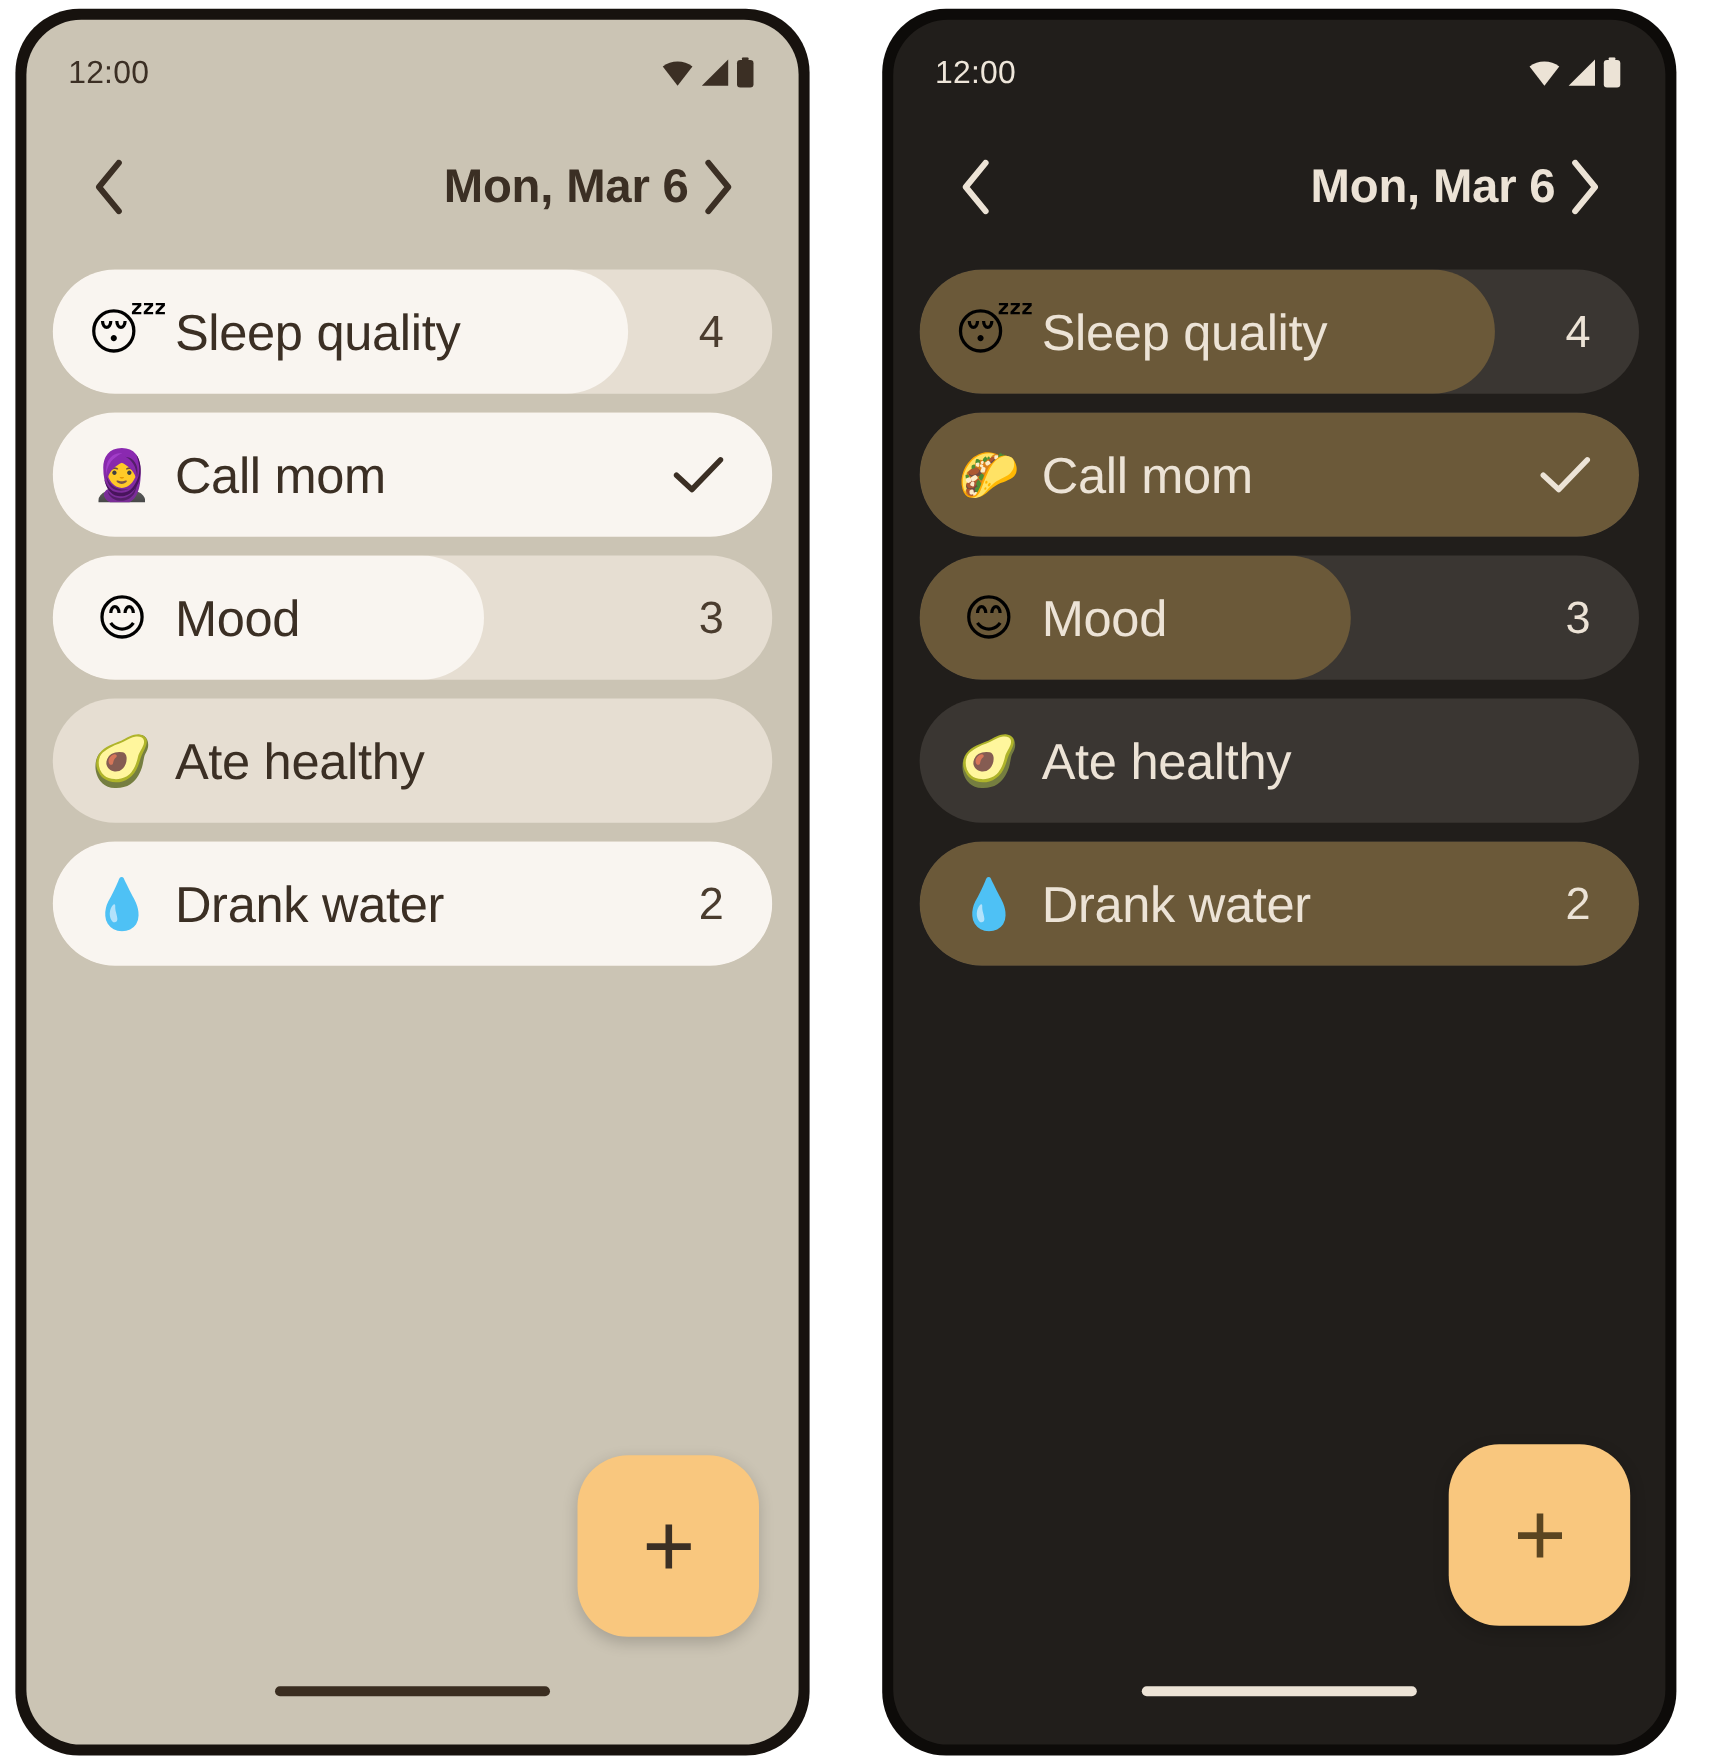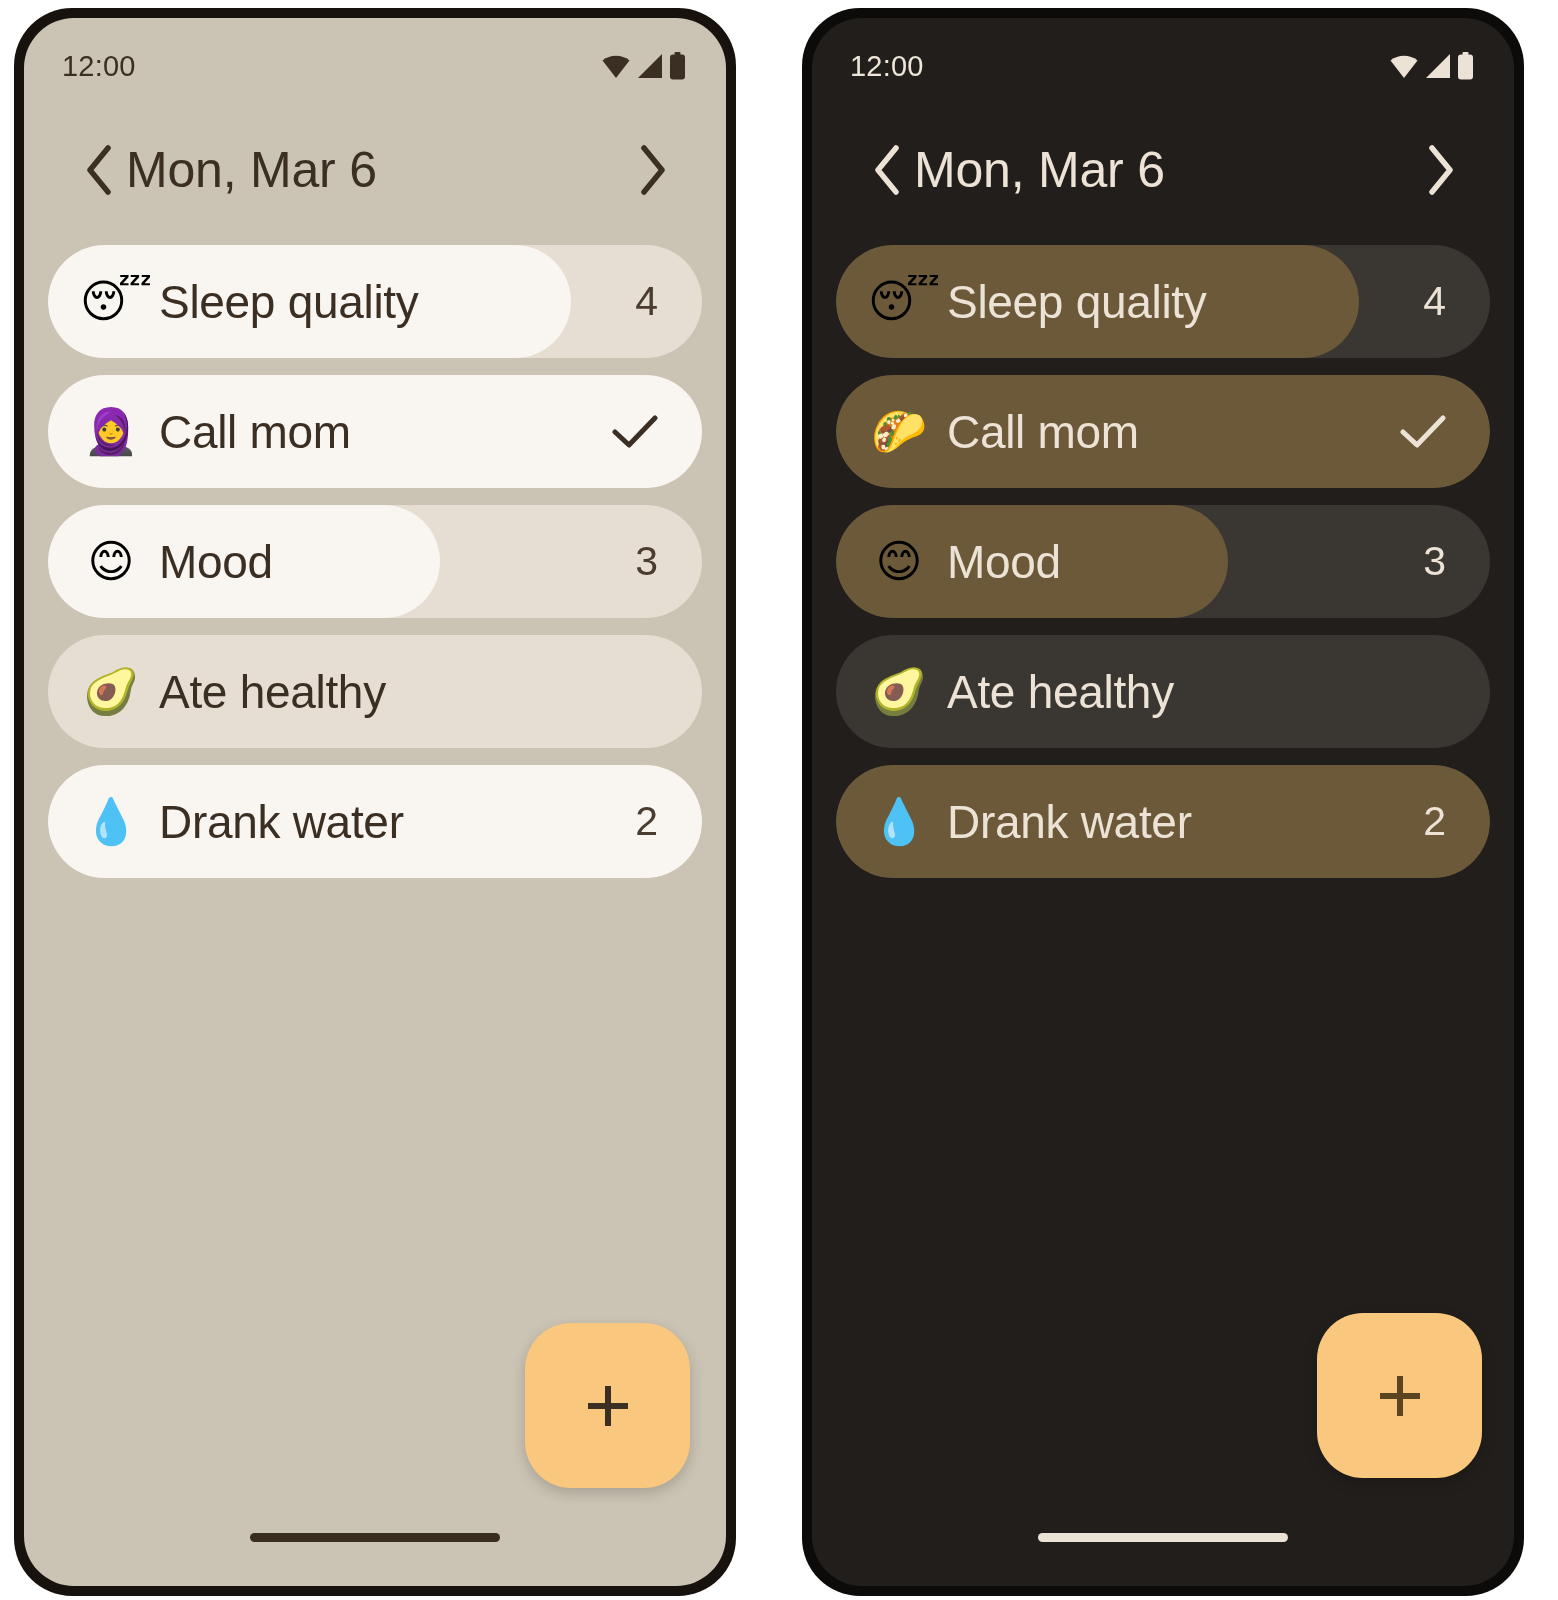--- a/index.html
+++ b/index.html
@@ -88,23 +88,23 @@
     height: 54px;
     flex: 0 0 auto;
     display: flex;
     align-items: center;
     justify-content: center;
     cursor: pointer;
   }
   .nav-chevron svg { display: block; }
   .date-title {
     flex: 1 1 auto;
-    text-align: left;
-    font-size: 50px;
-    font-weight: 400;
+    text-align: right;
+    font-size: 43px;
+    font-weight: 700;
     letter-spacing: -0.2px;
     white-space: nowrap;
   }
   .light .date-title { color: #3b2f24; }
   .dark  .date-title { color: #ece3d6; }
 
   
   .habit-list {
     flex: 1 1 auto;
     padding: 19px 24px 0 24px;

